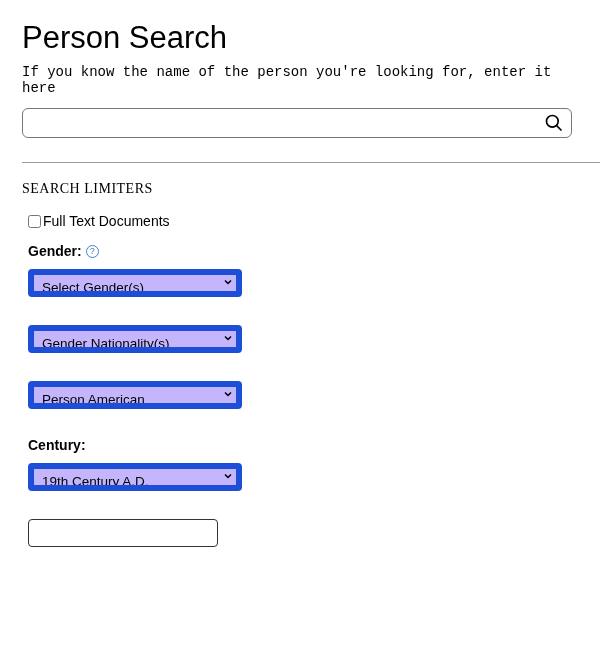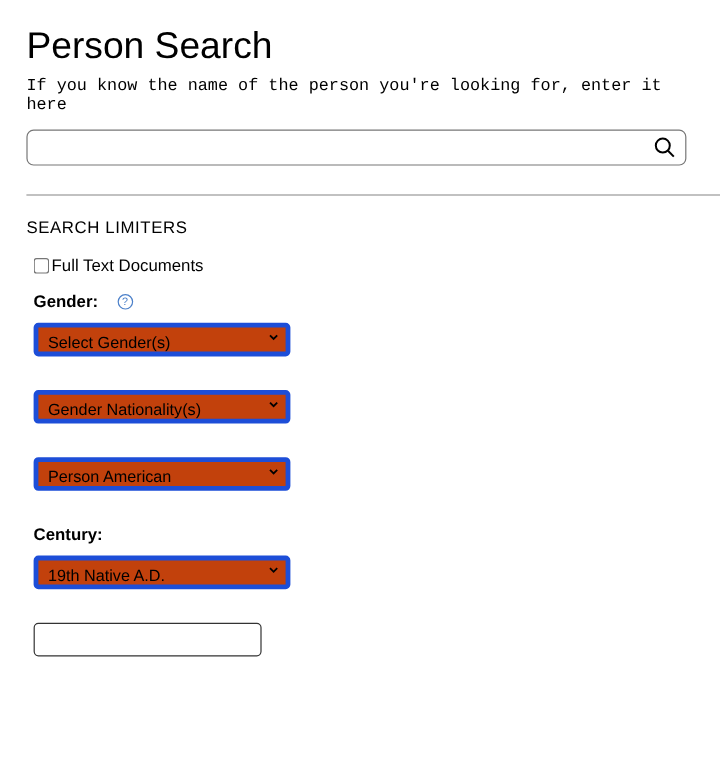--- a/index.html
+++ b/index.html
@@ -47,39 +47,40 @@
   .rule {
     border: none;
     border-top: 1px solid #999;
     margin: 0 0 18px 0;
     width: 580px;
   }
   .limiters-heading {
     font-size: 14px;
     letter-spacing: 0.5px;
     margin: 0 0 4px 0;
+    font-family: Liberation Serif, serif;
   }
   .checkbox-row {
     display: flex;
     align-items: center;
     margin: 16px 0 14px 6px;
     font-size: 14px;
   }
   .checkbox-row input {
     margin: 0 2px 0 0;
   }
   .field {
     margin: 0 0 28px 6px;
   }
   .field-label {
     font-size: 14px;
     font-weight: 700;
     display: flex;
     align-items: center;
-    gap: 16px;
+    gap: 4px;
     margin-bottom: 10px;
   }
   .help-icon {
     width: 13px;
     height: 13px;
     border: 1px solid #4a7fc9;
     border-radius: 50%;
     color: #4a7fc9;
     font-size: 9px;
     line-height: 11px;
@@ -88,26 +89,26 @@
     display: inline-block;
     flex-shrink: 0;
   }
   .select-wrap {
     position: relative;
     width: 214px;
   }
   .select-display {
     width: 100%;
     height: 28px;
-    border: 4px solid #1d4ed8;
+    border: 6px solid #1d4ed8;
     border-radius: 4px;
     padding: 0 26px 0 8px;
     font-size: 13.5px;
     line-height: 26px;
-    background: #c2410c;
+    background: #c4b5fd;
     cursor: pointer;
     user-select: none;
     overflow: hidden;
     white-space: nowrap;
   }
   .select-wrap .chev {
     position: absolute;
     right: 8px;
     top: 50%;
     transform: translateY(-50%);
@@ -183,21 +184,21 @@
         </svg>
     </span>
   </div>
 </div>
 
 <div class="field">
   <div class="field-label">
     <span>Century:</span>
   </div>
   <div class="select-wrap">
-    <div class="select-display">19th Native A.D.</div>
+    <div class="select-display">19th Century A.D.</div>
     <span class="chev">
       <svg width="12" height="12" viewBox="0 0 24 24" fill="none" stroke="#000" stroke-width="3">
           <polyline points="6 9 12 15 18 9"></polyline>
         </svg>
     </span>
   </div>
 </div>
 
 <div class="field">
   <input type="text" class="text-input" value="" style="">

